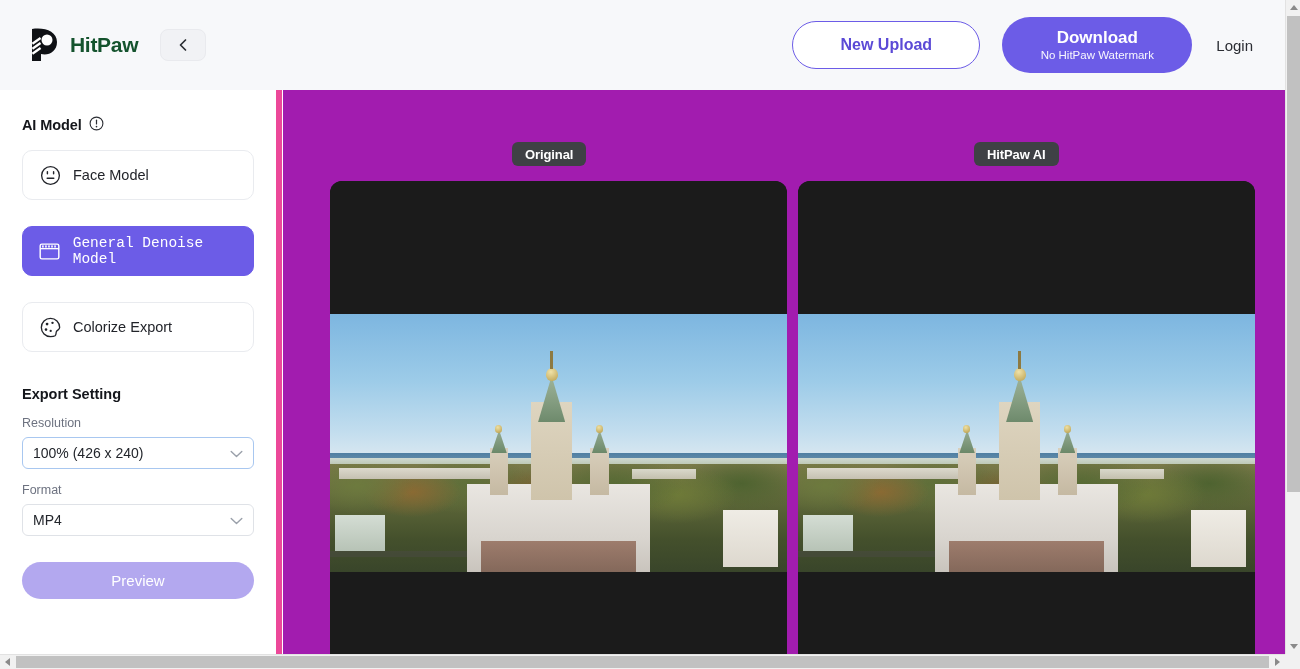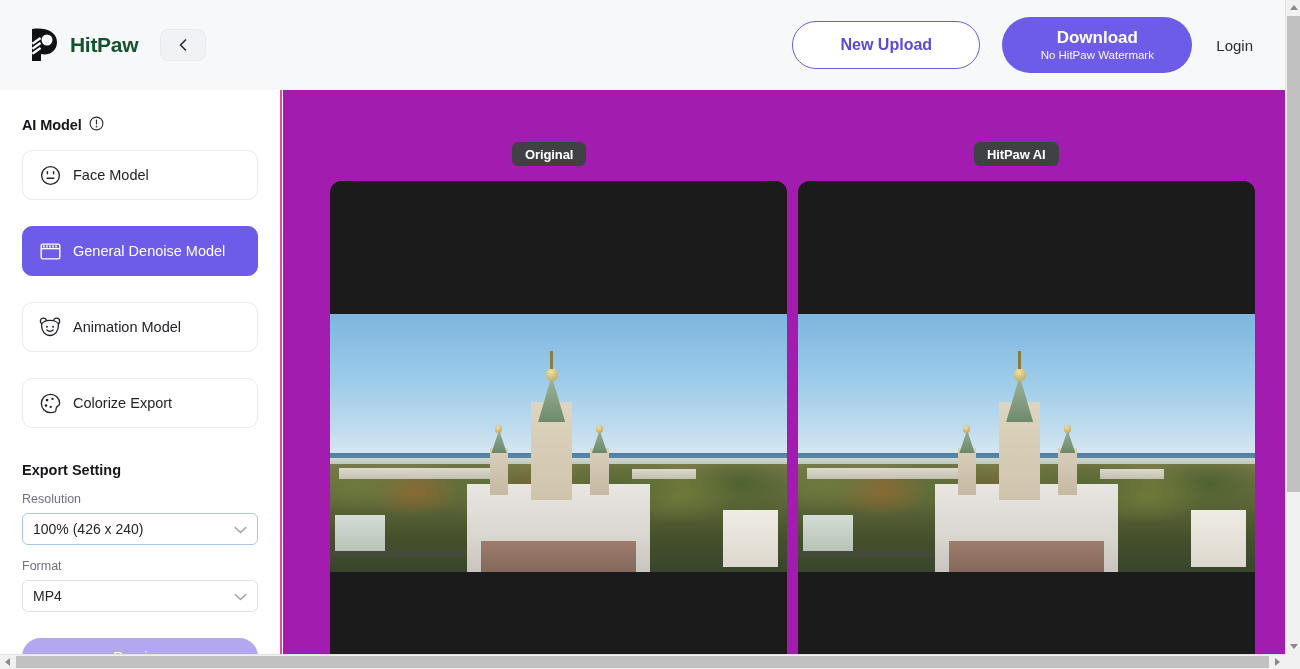--- a/index.html
+++ b/index.html
@@ -78,21 +78,21 @@
   .login-link {
     font-size: 15px; color: #2b2d33; cursor: pointer;
     padding: 4px 2px;
   }
 
   
   .sidebar {
     position: absolute; left: 0; top: 90px;
     width: 282px; height: 564px;
     background: #ffffff;
-    border-right: 2px solid #ec4899;
+    border-right: 6px solid #ec4899;
     padding: 26px 22px 0 22px;
   }
   .section-title {
     font-size: 14.5px; font-weight: bold; color: #14161b;
     display: flex; align-items: center; gap: 7px;
     letter-spacing: -0.1px;
   }
   .info-icon { display:block; }
   .model-list { margin-top: 16px; display: flex; flex-direction: column; gap: 26px; }
   .model-item {
@@ -103,20 +103,21 @@
     display: flex; align-items: center; gap: 12px;
     padding-left: 16px;
     cursor: pointer;
     color: #22242a;
     font-size: 14.5px;
   }
   .model-item.active {
     background: #6c5ce7;
     border-color: #6c5ce7;
     color: #ffffff;
+    font-family: Liberation Mono, monospace;
   }
   .model-item .m-icon { width: 22px; height: 22px; display:flex; align-items:center; justify-content:center; }
 
   .export-title {
     margin-top: 34px;
     font-size: 14.5px; font-weight: bold; color: #14161b;
   }
   .field-label {
     margin-top: 14px;
     font-size: 12.5px; color: #6d7280;
@@ -407,34 +408,20 @@
                 <rect x="6.4" y="3.6" width="1.7" height="2.2"></rect>
                 <rect x="9.6" y="3.6" width="1.7" height="2.2"></rect>
                 <rect x="12.8" y="3.6" width="1.7" height="2.2"></rect>
                 <rect x="16.0" y="3.6" width="1.7" height="2.2"></rect>
               </g>
             </svg>
           </span>
           <span>General Denoise Model</span>
         </div>
 
-        <div class="model-item">
-          <span class="m-icon">
-            <svg width="22" height="20" viewBox="0 0 23 21" xmlns="http://www.w3.org/2000/svg">
-              <circle cx="4.6" cy="4.4" r="3.2" fill="none" stroke="#22242a" stroke-width="1.4"></circle>
-              <circle cx="18.4" cy="4.4" r="3.2" fill="none" stroke="#22242a" stroke-width="1.4"></circle>
-              <path d="M2.6 8.5 C2.6 5.6 6.4 3.6 11.5 3.6 C16.6 3.6 20.4 5.6 20.4 8.5
-                       C20.4 15 16.6 19.4 11.5 19.4 C6.4 19.4 2.6 15 2.6 8.5 Z" fill="#ffffff" stroke="#22242a" stroke-width="1.4"></path>
-              <circle cx="8.3" cy="10.2" r="1" fill="#22242a"></circle>
-              <circle cx="14.7" cy="10.2" r="1" fill="#22242a"></circle>
-              <path d="M8.2 13.6 C9.6 15.6 13.4 15.6 14.8 13.6" fill="none" stroke="#22242a" stroke-width="1.4" stroke-linecap="round"></path>
-            </svg>
-          </span>
-          <span>Animation Model</span>
-        </div>
 
         <div class="model-item">
           <span class="m-icon">
             <svg width="21" height="21" viewBox="0 0 22 22" xmlns="http://www.w3.org/2000/svg">
               <path d="M11 1.4 C16.3 1.4 20.6 5.7 20.6 11 C20.6 13.2 18.2 13.6 17.3 15
                        C16.4 16.4 17.4 18.4 15.8 19.6 C14.4 20.6 12.8 20.6 11 20.6
                        C5.7 20.6 1.4 16.3 1.4 11 C1.4 5.7 5.7 1.4 11 1.4 Z" fill="none" stroke="#22242a" stroke-width="1.4"></path>
               <circle cx="7.4" cy="7.4" r="1.45" fill="#22242a"></circle>
               <circle cx="13.1" cy="6.1" r="1.25" fill="#22242a"></circle>
               <circle cx="6.3" cy="13.2" r="1.35" fill="#22242a"></circle>

